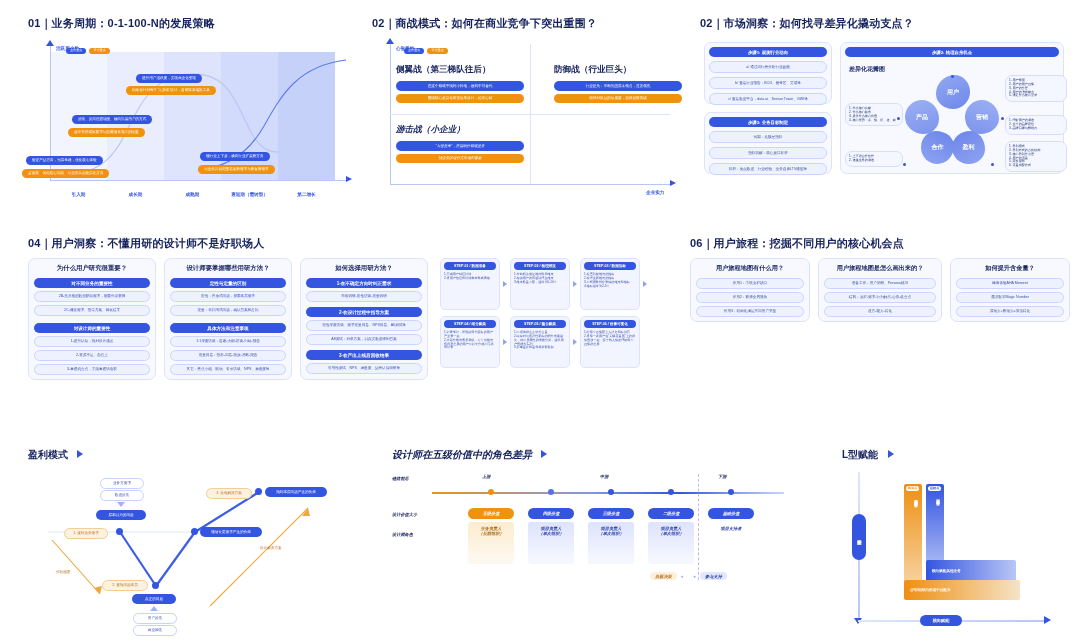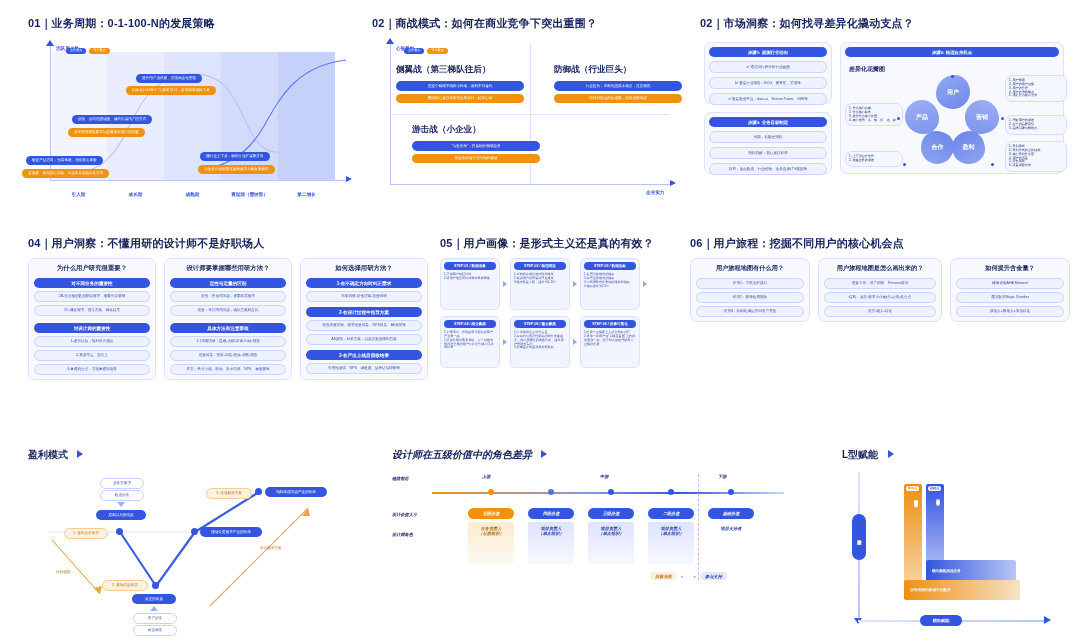--- a/index.html
+++ b/index.html
@@ -105,21 +105,21 @@
       <div class="pill pill-blue tiny2" style="margin-top:5px;padding:2.5px 6px;">在这个领域中找到小阵地，做到不可替代</div>
       <div class="pill pill-orange tiny2" style="margin-top:3px;padding:2.5px 6px;">围绕核心差异化而定位单设计，抢夺心智</div>
     </div>
 
     <div style="position:absolute;left:182px;top:26px;width:128px;">
       <div class="qtitle">防御战（行业巨头）</div>
       <div class="pill pill-blue tiny2" style="margin-top:5px;padding:2.5px 6px;">行业巨头：不断巩固原来领点，遥遥领先</div>
       <div class="pill pill-orange tiny2" style="margin-top:3px;padding:2.5px 6px;">保持对算品的敏感度，自我创新突破</div>
     </div>
 
-    <div style="position:absolute;left:40px;top:86px;width:128px;">
+    <div style="position:absolute;left:24px;top:86px;width:128px;font-style:italic;">
       <div class="qtitle">游击战（小企业）</div>
       <div class="pill pill-blue tiny2" style="margin-top:5px;padding:2.5px 6px;">“与世无争”，开展细分领域业务</div>
       <div class="pill pill-orange tiny2" style="margin-top:3px;padding:2.5px 6px;">找业务的增分方向做到极致</div>
     </div>
 
 
     <div class="axis-lbl" style="position:absolute;left:274px;top:152px;">企业实力</div>
   </div>
 </div>
 
@@ -235,21 +235,20 @@
       <div class="pill pill-blue" style="height:10px;margin-top:5px;font-size:4.6px;font-weight:bold;">2-在设计过程中指导方案</div>
       <div class="pill pill-ghost tiny2" style="height:9px;margin-top:3px;">定性深度访谈、需求定量问卷、NPS问卷、A6测试等</div>
       <div class="pill pill-ghost tiny2" style="height:9px;margin-top:3px;">A8测试：对单方案，以真实数据得到答案</div>
       <div class="pill pill-blue" style="height:10px;margin-top:5px;font-size:4.6px;font-weight:bold;">3-在产出上线后回收结果</div>
       <div class="pill pill-ghost tiny2" style="height:9px;margin-top:3px;">可用性测试、NPS、满意度、品牌认知调研等</div>
     </div>
   </div>
 </div>
 
 <div class="panel" style="left:440px;top:236px;width:240px;height:160px;">
-  <div class="p-title">05｜用户画像：是形式主义还是真的有效？</div>
 
   <div style="position:absolute;left:0;top:22px;">
     <div style="display:flex;align-items:center;gap:3px;">
       <div class="stepcard" style="width:60px;height:52px;padding:3px;box-sizing:border-box;">
         <div class="stephdr" style="height:8px;">STEP-01 / 数据准备</div>
         <div class="tiny" style="margin-top:3px;color:#3a4da8;">
           <div>1.完成用户特征访谈</div>
           <div>2.将用户信息和访谈脚本整成表格</div>
         </div>
       </div>

